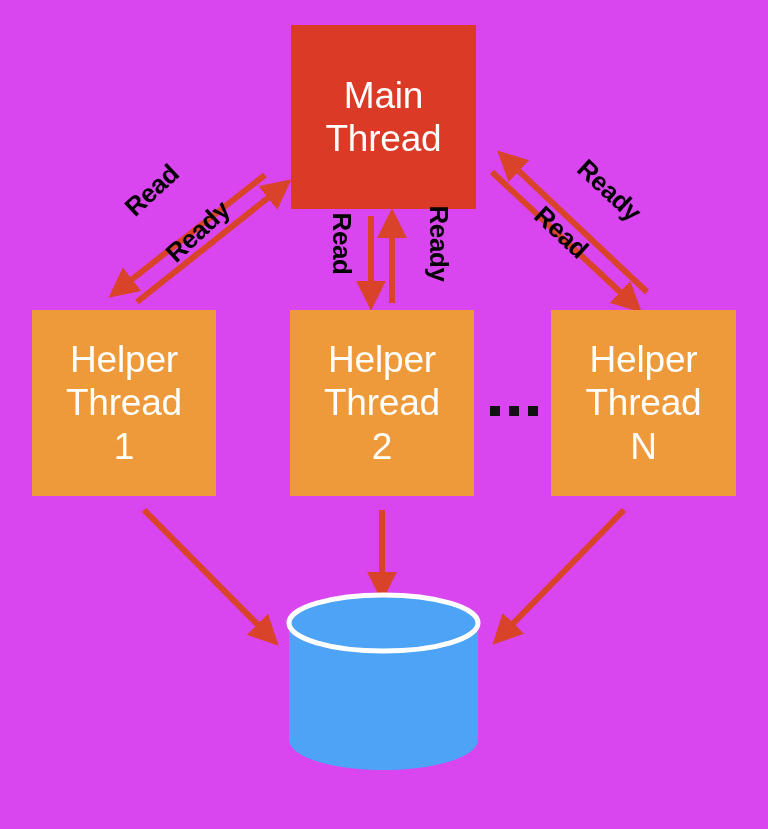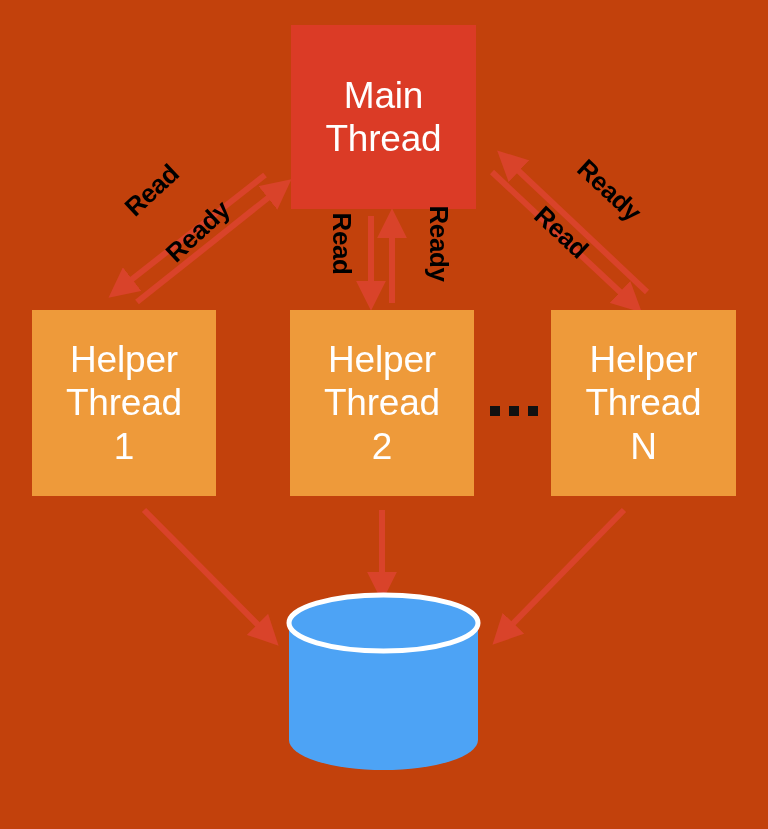--- a/index.html
+++ b/index.html
@@ -7,21 +7,21 @@
     padding: 0;
     background: #ffffff;
   }
   body {
     font-family: "Liberation Sans", sans-serif;
   }
   #canvas {
     position: relative;
     width: 768px;
     height: 829px;
-    background: #c2410c;
+    background: #d946ef;
     overflow: hidden;
   }
   .node-box {
     position: absolute;
     display: flex;
     flex-direction: column;
     align-items: center;
     justify-content: center;
     color: #ffffff;
     font-size: 37px;

